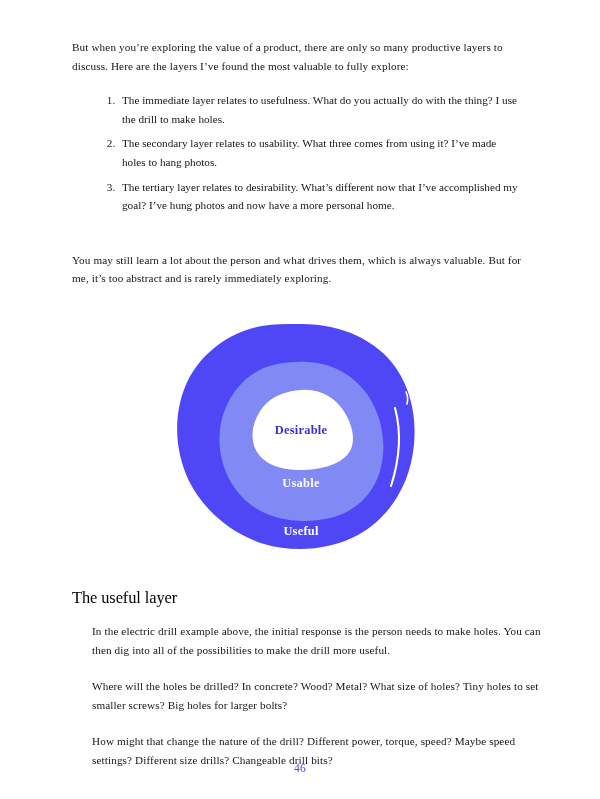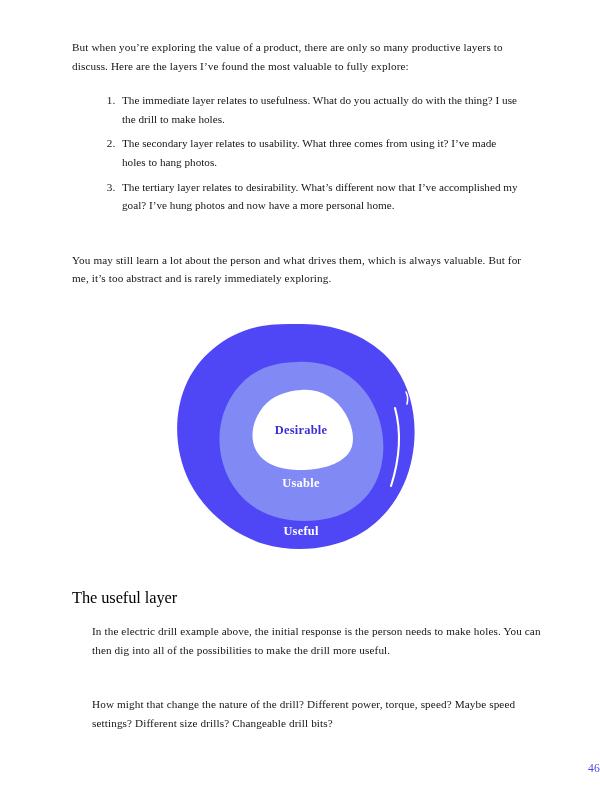--- a/index.html
+++ b/index.html
@@ -94,21 +94,21 @@
     top: 622px;
     width: 456px;
     margin-left: 20px;
   }
 
   .page-number {
     position: absolute;
     left: 0;
     top: 762px;
     width: 600px;
-    text-align: right;
+    text-align: center;
     font-size: 11.6px;
     color: #4F46E5;
     letter-spacing: 0.02em;
   }
 </style>
 </head>
 <body>
 
 <div class="page">
 
@@ -168,19 +168,20 @@
 
       <text class="blob-label" x="131" y="217" text-anchor="middle" fill="#FFFFFF">Useful</text>
     </svg>
   </div>
 
   <h2 class="section-heading">The useful layer</h2>
 
   <div class="lower-content">
     <p class="body-par">In the electric drill example above, the initial response is the person needs to make holes. You can then dig into all of the possibilities to make the drill more useful.</p>
     <div class="par-gap"></div>
+    <p class="body-par">Where will the holes be drilled? In concrete? Wood? Metal? What size of holes? Tiny holes to set smaller screws? Big holes for larger bolts?</p>
     <div class="par-gap"></div>
     <p class="body-par">How might that change the nature of the drill? Different power, torque, speed? Maybe speed settings? Different size drills? Changeable drill bits?</p>
   </div>
 
   <div class="page-number">46</div>
 
 </div>
 
 </body></html>

